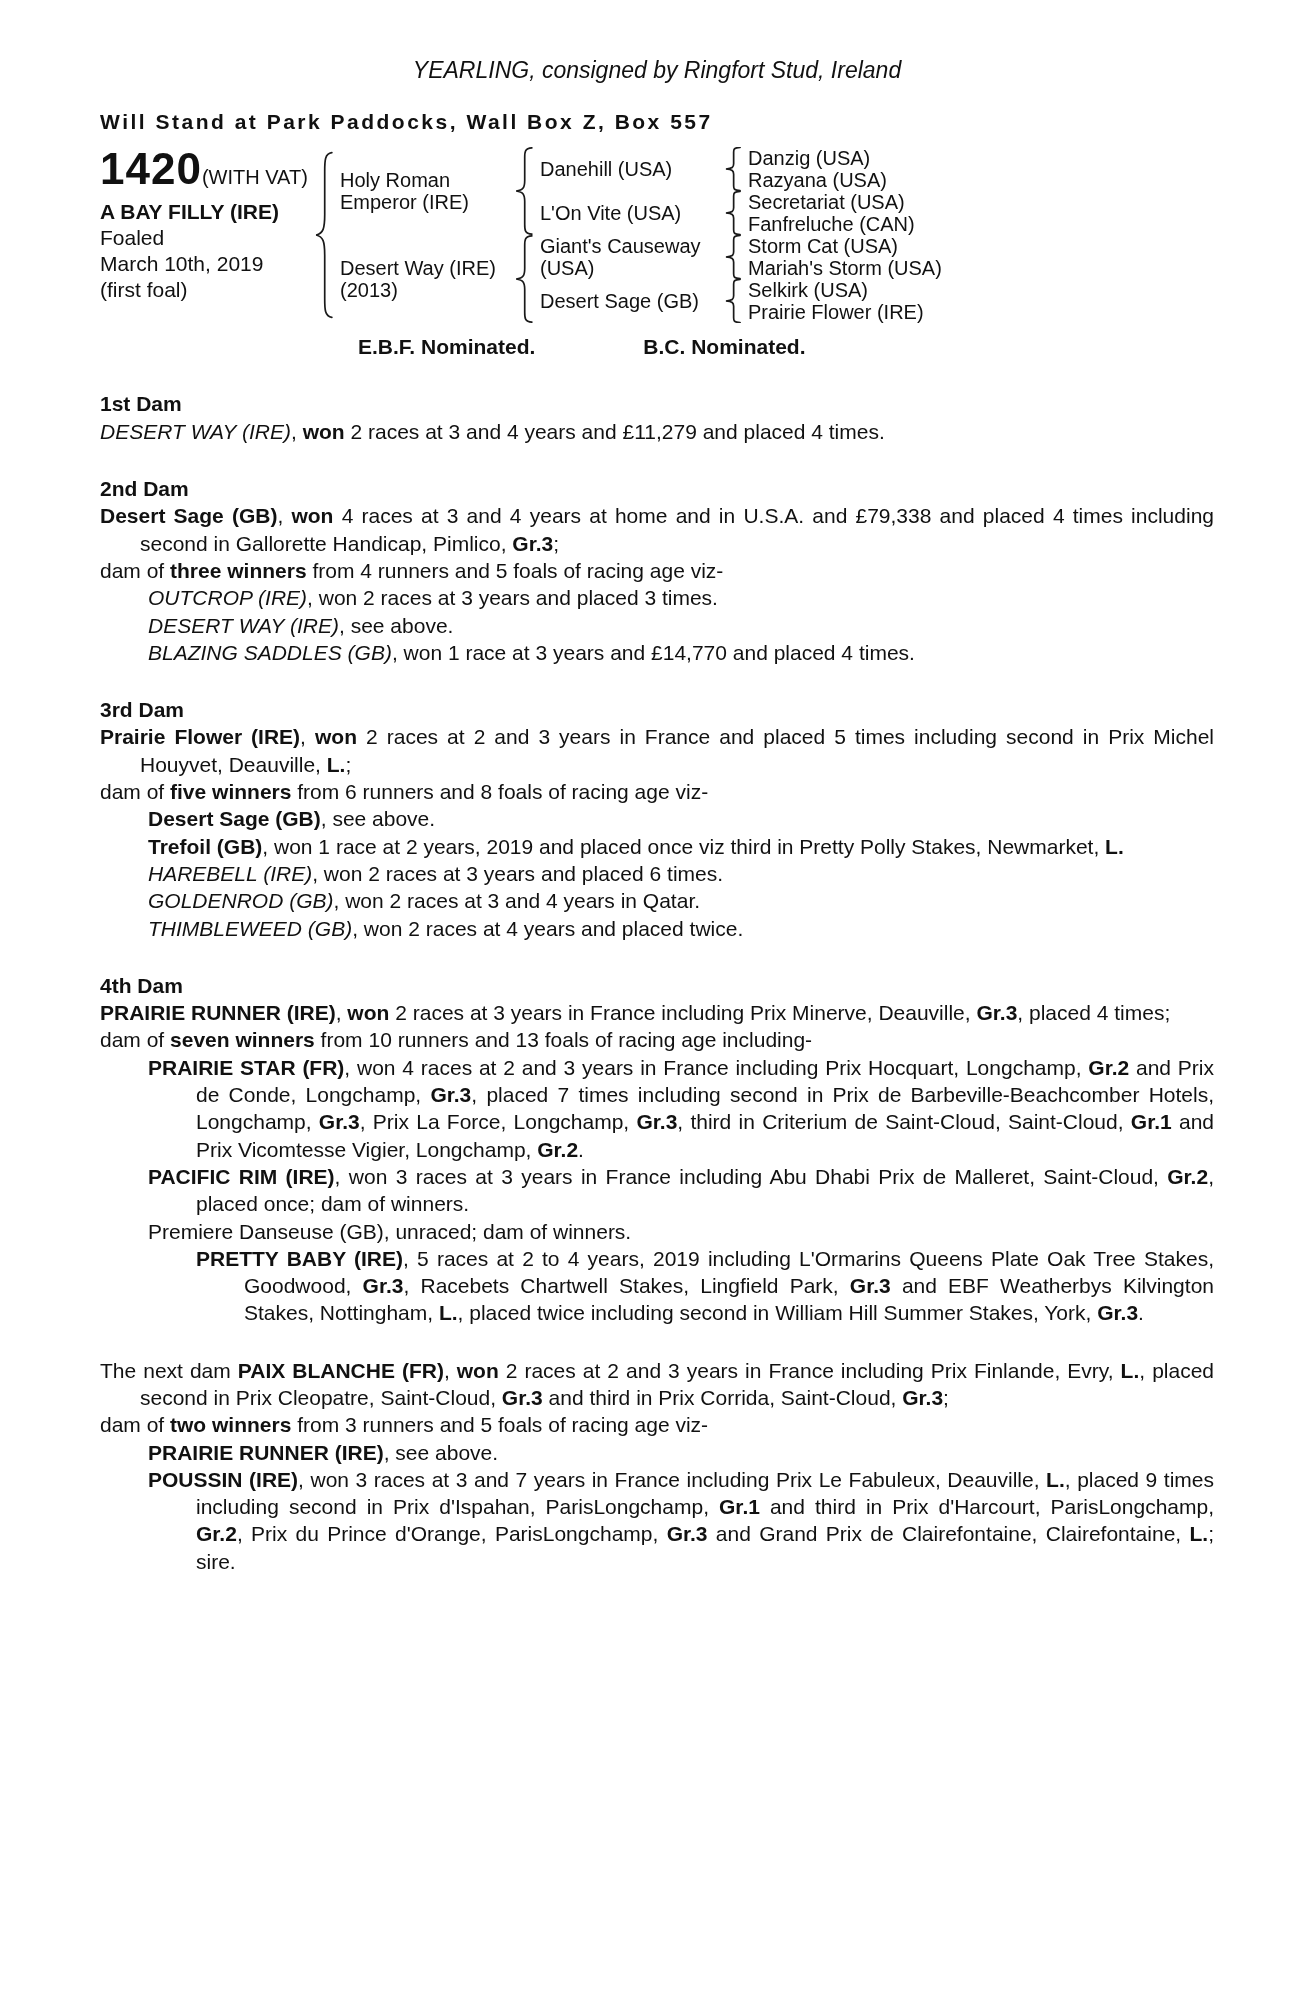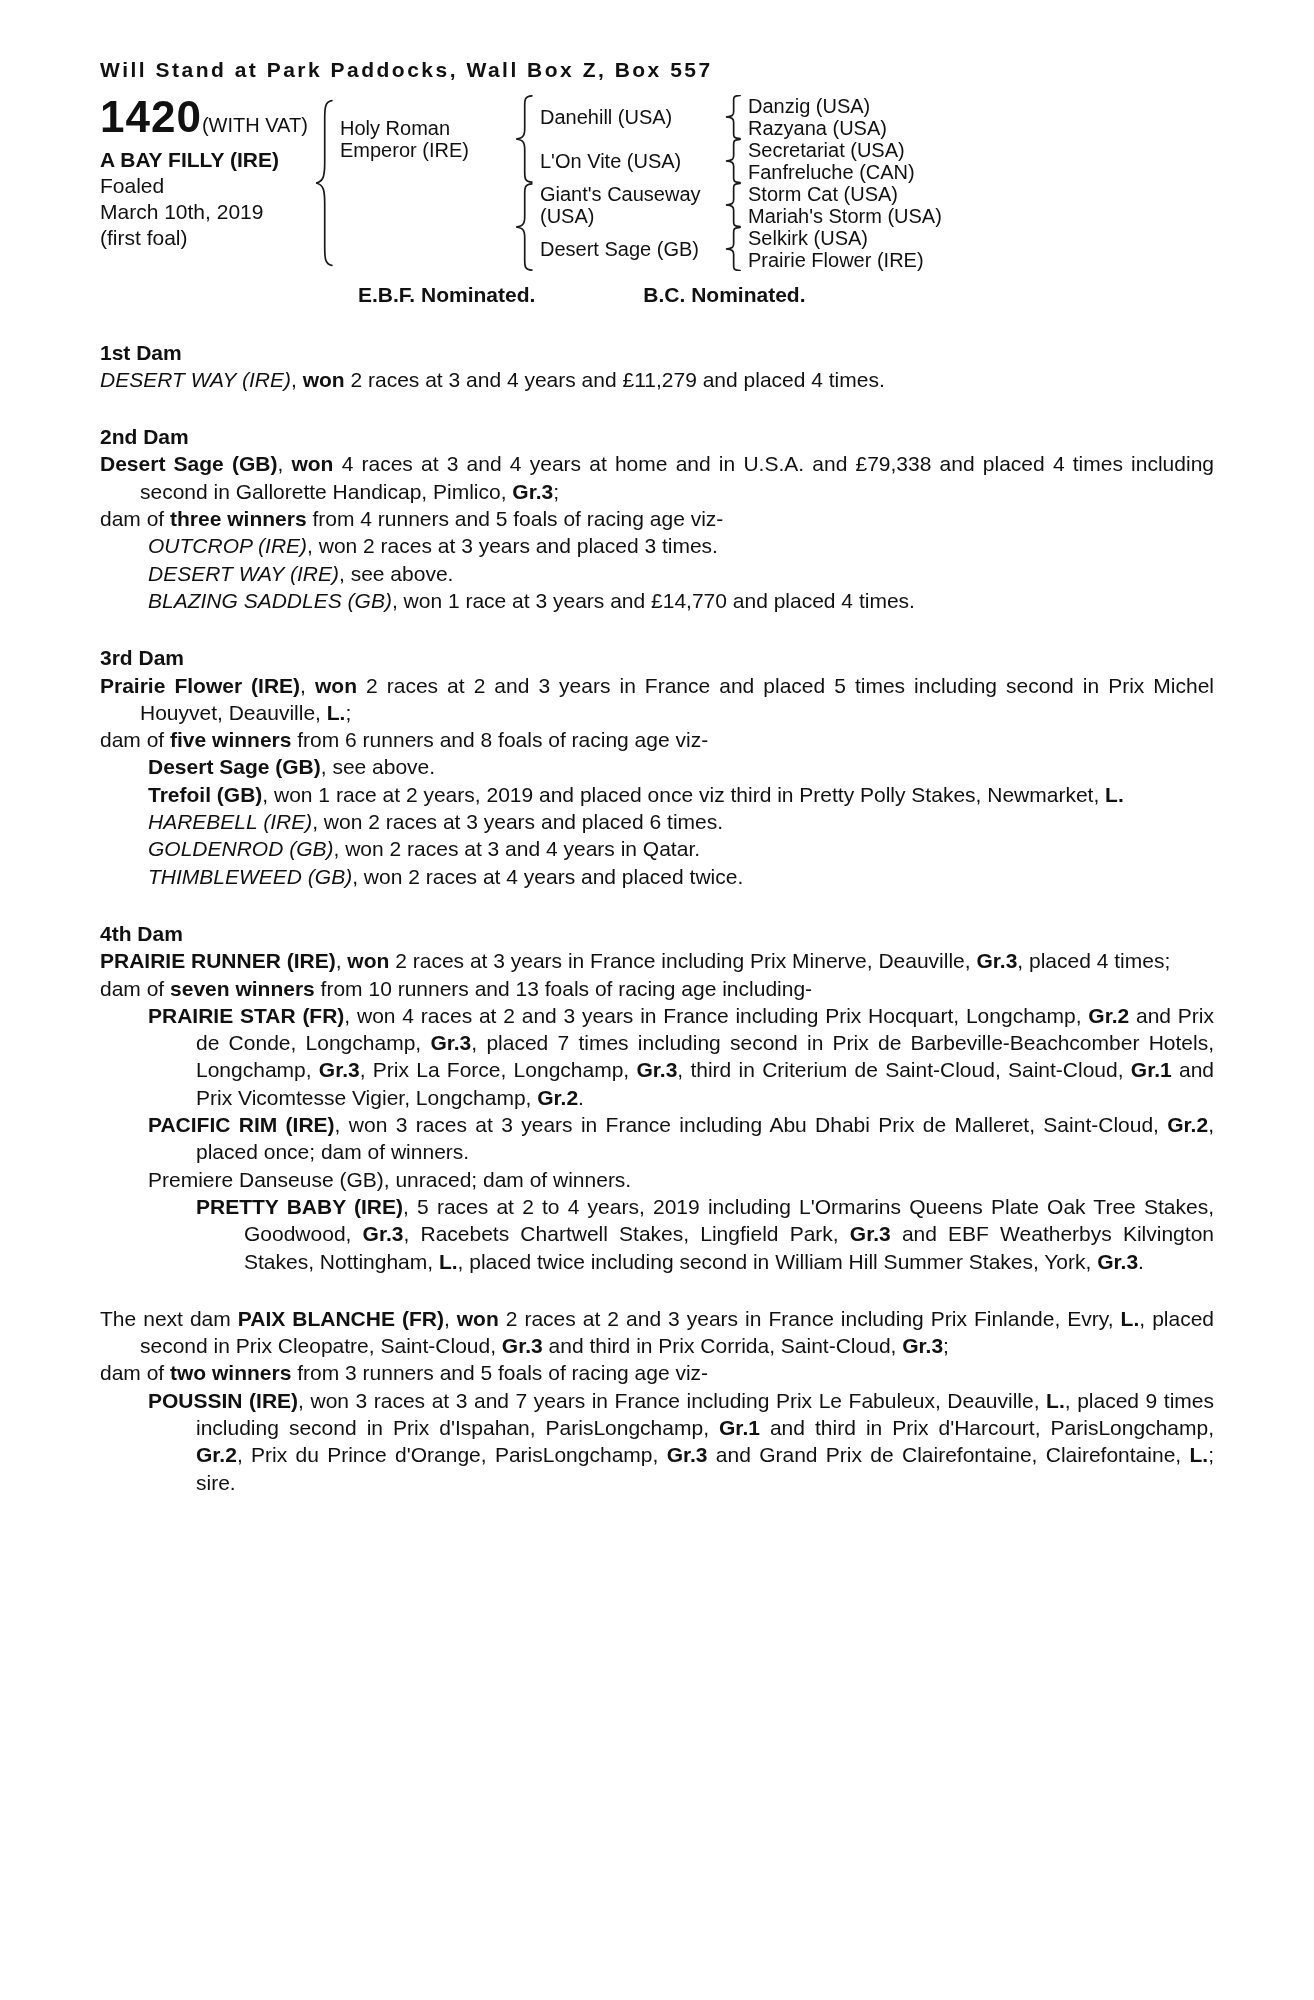--- a/index.html
+++ b/index.html
@@ -81,40 +81,42 @@
   .lv2 { padding-left: 144px; text-indent: -48px; }
   .mt  { margin-top: 30px; }
   .b  { font-weight: bold; }
   .i  { font-style: italic; }
 </style>
 </head>
 <body>
 
 <div class="page-root">
 
+  <div class="consignor">YEARLING, consigned by Ringfort Stud, Ireland</div>
   <div class="stand-line">Will Stand at Park Paddocks, Wall Box Z, Box 557</div>
 
   <div class="ped-grid">
 
     <div class="lot-block">
       <div class="lot-head">
         <span class="lot-number">1420</span>
         <span class="lot-vat">(WITH VAT)</span>
       </div>
       <div class="lot-title">A BAY FILLY (IRE)</div>
       <div class="lot-line">Foaled</div>
       <div class="lot-line">March 10th, 2019</div>
       <div class="lot-line">(first foal)</div>
     </div>
 
     <svg class="brace brace-main" viewBox="0 0 14 100" preserveAspectRatio="none" aria-hidden="true">
       <path d="M12.5 1 C7.5 1.5 7.5 6 7.5 12 L7.5 38 C7.5 46 6.5 49 1.5 50 C6.5 51 7.5 54 7.5 62 L7.5 88 C7.5 94 7.5 98.5 12.5 99"></path>
     </svg>
 
     <div class="g1 g1a">Holy Roman Emperor (IRE)</div>
+    <div class="g1 g1b">Desert Way (IRE) (2013)</div>
 
     <svg class="brace brace-g1a" viewBox="0 0 14 100" preserveAspectRatio="none" aria-hidden="true">
       <path d="M12.5 1 C7.5 1.5 7.5 6 7.5 12 L7.5 38 C7.5 46 6.5 49 1.5 50 C6.5 51 7.5 54 7.5 62 L7.5 88 C7.5 94 7.5 98.5 12.5 99"></path>
     </svg>
     <svg class="brace brace-g1b" viewBox="0 0 14 100" preserveAspectRatio="none" aria-hidden="true">
       <path d="M12.5 1 C7.5 1.5 7.5 6 7.5 12 L7.5 38 C7.5 46 6.5 49 1.5 50 C6.5 51 7.5 54 7.5 62 L7.5 88 C7.5 94 7.5 98.5 12.5 99"></path>
     </svg>
 
     <div class="g2 g2a">Danehill (USA)</div>
     <div class="g2 g2b">L'On Vite (USA)</div>
@@ -169,16 +171,17 @@
       <p class="para lv1"><span class="i">THIMBLEWEED (GB)</span><span>, won 2 races at 4 years and placed twice.</span></p>
       <div class="sec-heading">4th Dam</div>
       <p class="para lv0"><span class="b">PRAIRIE RUNNER (IRE)</span><span>, </span><span class="b">won</span><span> 2 races at 3 years in France including Prix Minerve, Deauville, </span><span class="b">Gr.3</span><span>, placed 4 times;</span></p>
       <p class="para lv0"><span>dam of </span><span class="b">seven winners</span><span> from 10 runners and 13 foals of racing age including-</span></p>
       <p class="para lv1"><span class="b">PRAIRIE STAR (FR)</span><span>, won 4 races at 2 and 3 years in France including Prix Hocquart, Longchamp, </span><span class="b">Gr.2</span><span> and Prix de Conde, Longchamp, </span><span class="b">Gr.3</span><span>, placed 7 times including second in Prix de Barbeville-Beachcomber Hotels, Longchamp, </span><span class="b">Gr.3</span><span>, Prix La Force, Longchamp, </span><span class="b">Gr.3</span><span>, third in Criterium de Saint-Cloud, Saint-Cloud, </span><span class="b">Gr.1</span><span> and Prix Vicomtesse Vigier, Longchamp, </span><span class="b">Gr.2</span><span>.</span></p>
       <p class="para lv1"><span class="b">PACIFIC RIM (IRE)</span><span>, won 3 races at 3 years in France including Abu Dhabi Prix de Malleret, Saint-Cloud, </span><span class="b">Gr.2</span><span>, placed once; dam of winners.</span></p>
       <p class="para lv1"><span>Premiere Danseuse (GB), unraced; dam of winners.</span></p>
       <p class="para lv2"><span class="b">PRETTY BABY (IRE)</span><span>, 5 races at 2 to 4 years, 2019 including L'Ormarins Queens Plate Oak Tree Stakes, Goodwood, </span><span class="b">Gr.3</span><span>, Racebets Chartwell Stakes, Lingfield Park, </span><span class="b">Gr.3</span><span> and EBF Weatherbys Kilvington Stakes, Nottingham, </span><span class="b">L.</span><span>, placed twice including second in William Hill Summer Stakes, York, </span><span class="b">Gr.3</span><span>.</span></p>
       <p class="para lv0 mt"><span>The next dam </span><span class="b">PAIX BLANCHE (FR)</span><span>, </span><span class="b">won</span><span> 2 races at 2 and 3 years in France including Prix Finlande, Evry, </span><span class="b">L.</span><span>, placed second in Prix Cleopatre, Saint-Cloud, </span><span class="b">Gr.3</span><span> and third in Prix Corrida, Saint-Cloud, </span><span class="b">Gr.3</span><span>;</span></p>
       <p class="para lv0"><span>dam of </span><span class="b">two winners</span><span> from 3 runners and 5 foals of racing age viz-</span></p>
+      <p class="para lv1"><span class="b">PRAIRIE RUNNER (IRE)</span><span>, see above.</span></p>
       <p class="para lv1"><span class="b">POUSSIN (IRE)</span><span>, won 3 races at 3 and 7 years in France including Prix Le Fabuleux, Deauville, </span><span class="b">L.</span><span>, placed 9 times including second in Prix d'Ispahan, ParisLongchamp, </span><span class="b">Gr.1</span><span> and third in Prix d'Harcourt, ParisLongchamp, </span><span class="b">Gr.2</span><span>, Prix du Prince d'Orange, ParisLongchamp, </span><span class="b">Gr.3</span><span> and Grand Prix de Clairefontaine, Clairefontaine, </span><span class="b">L.</span><span>; sire.</span></p>
     </div>
 
 </div>
 
 </body></html>

